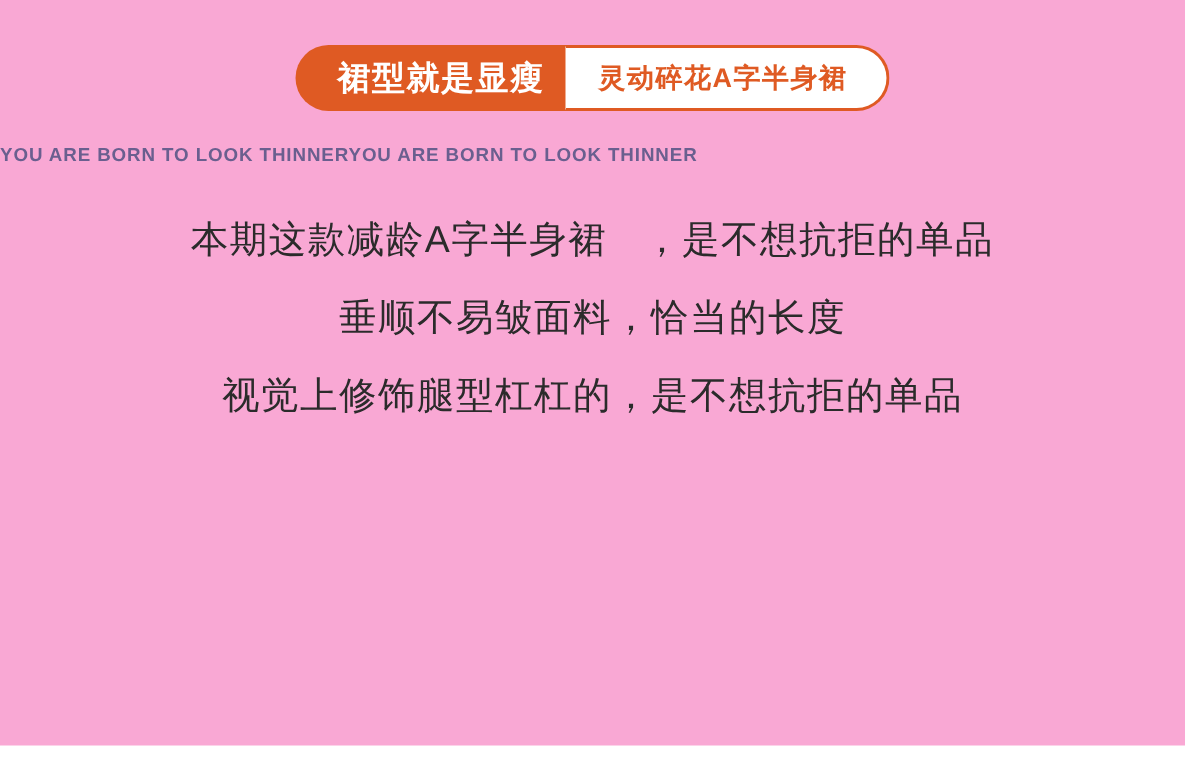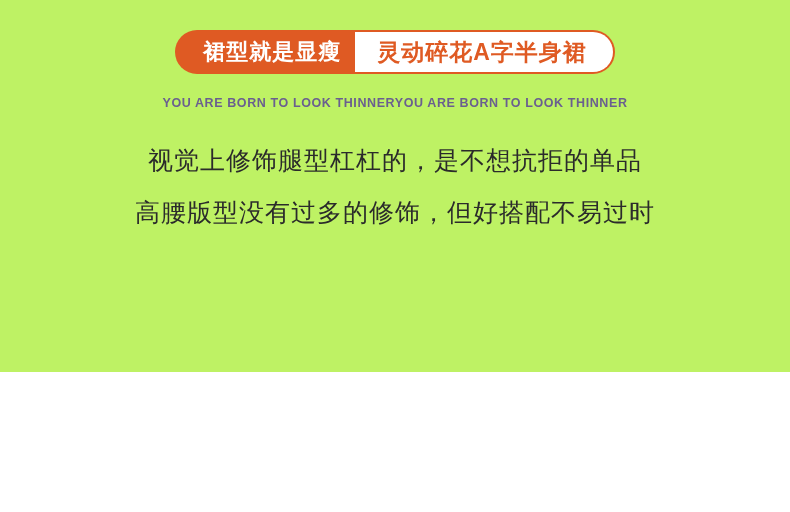--- a/index.html
+++ b/index.html
@@ -9,22 +9,22 @@
   body {
     width: 790px;
     height: 512px;
     background: #ffffff;
     font-family: "Liberation Sans", sans-serif;
     overflow: hidden;
   }
   .page {
     position: relative;
     width: 790px;
-    height: 372px;
-    background: #bef264;
+    height: 497px;
+    background: #f9a8d4;
   }
 
   
   .banner {
     position: absolute;
     top: 30px;
     left: 0;
     width: 790px;
     display: flex;
     justify-content: center;
@@ -45,38 +45,37 @@
     align-items: center;
     justify-content: center;
     padding: 0 24px 0 28px;
     border-radius: 22px 0 0 22px;
   }
   .banner-right {
     background: #ffffff;
     border: 2px solid #df5a23;
     border-left: none;
     color: #df5a23;
-    font-size: 23px;
+    font-size: 18px;
     font-weight: bold;
     letter-spacing: 1px;
     display: flex;
     align-items: center;
     justify-content: center;
     padding: 0 26px 0 22px;
     border-radius: 0 22px 22px 0;
     margin-left: -10px;
   }
 
   
   .subtitle {
     position: absolute;
     top: 96px;
     left: 0;
     width: 790px;
-    text-align: center;
     color: #6a5f8f;
     font-size: 12.5px;
     font-weight: bold;
     letter-spacing: 0.6px;
   }
 
   
   .lines {
     position: absolute;
     top: 134px;
@@ -100,17 +99,18 @@
   <div class="banner">
     <div class="banner-inner">
       <div class="banner-left">裙型就是显瘦</div>
       <div class="banner-right">灵动碎花A字半身裙</div>
     </div>
   </div>
 
   <div class="subtitle">YOU ARE BORN TO LOOK THINNERYOU ARE BORN TO LOOK THINNER</div>
 
   <div class="lines">
+    <div class="line">本期这款减龄A字半身裙   ，是不想抗拒的单品</div>
+    <div class="line">垂顺不易皱面料，恰当的长度</div>
     <div class="line">视觉上修饰腿型杠杠的，是不想抗拒的单品</div>
-    <div class="line">高腰版型没有过多的修饰，但好搭配不易过时</div>
   </div>
 
 </div>
 
 </body></html>

